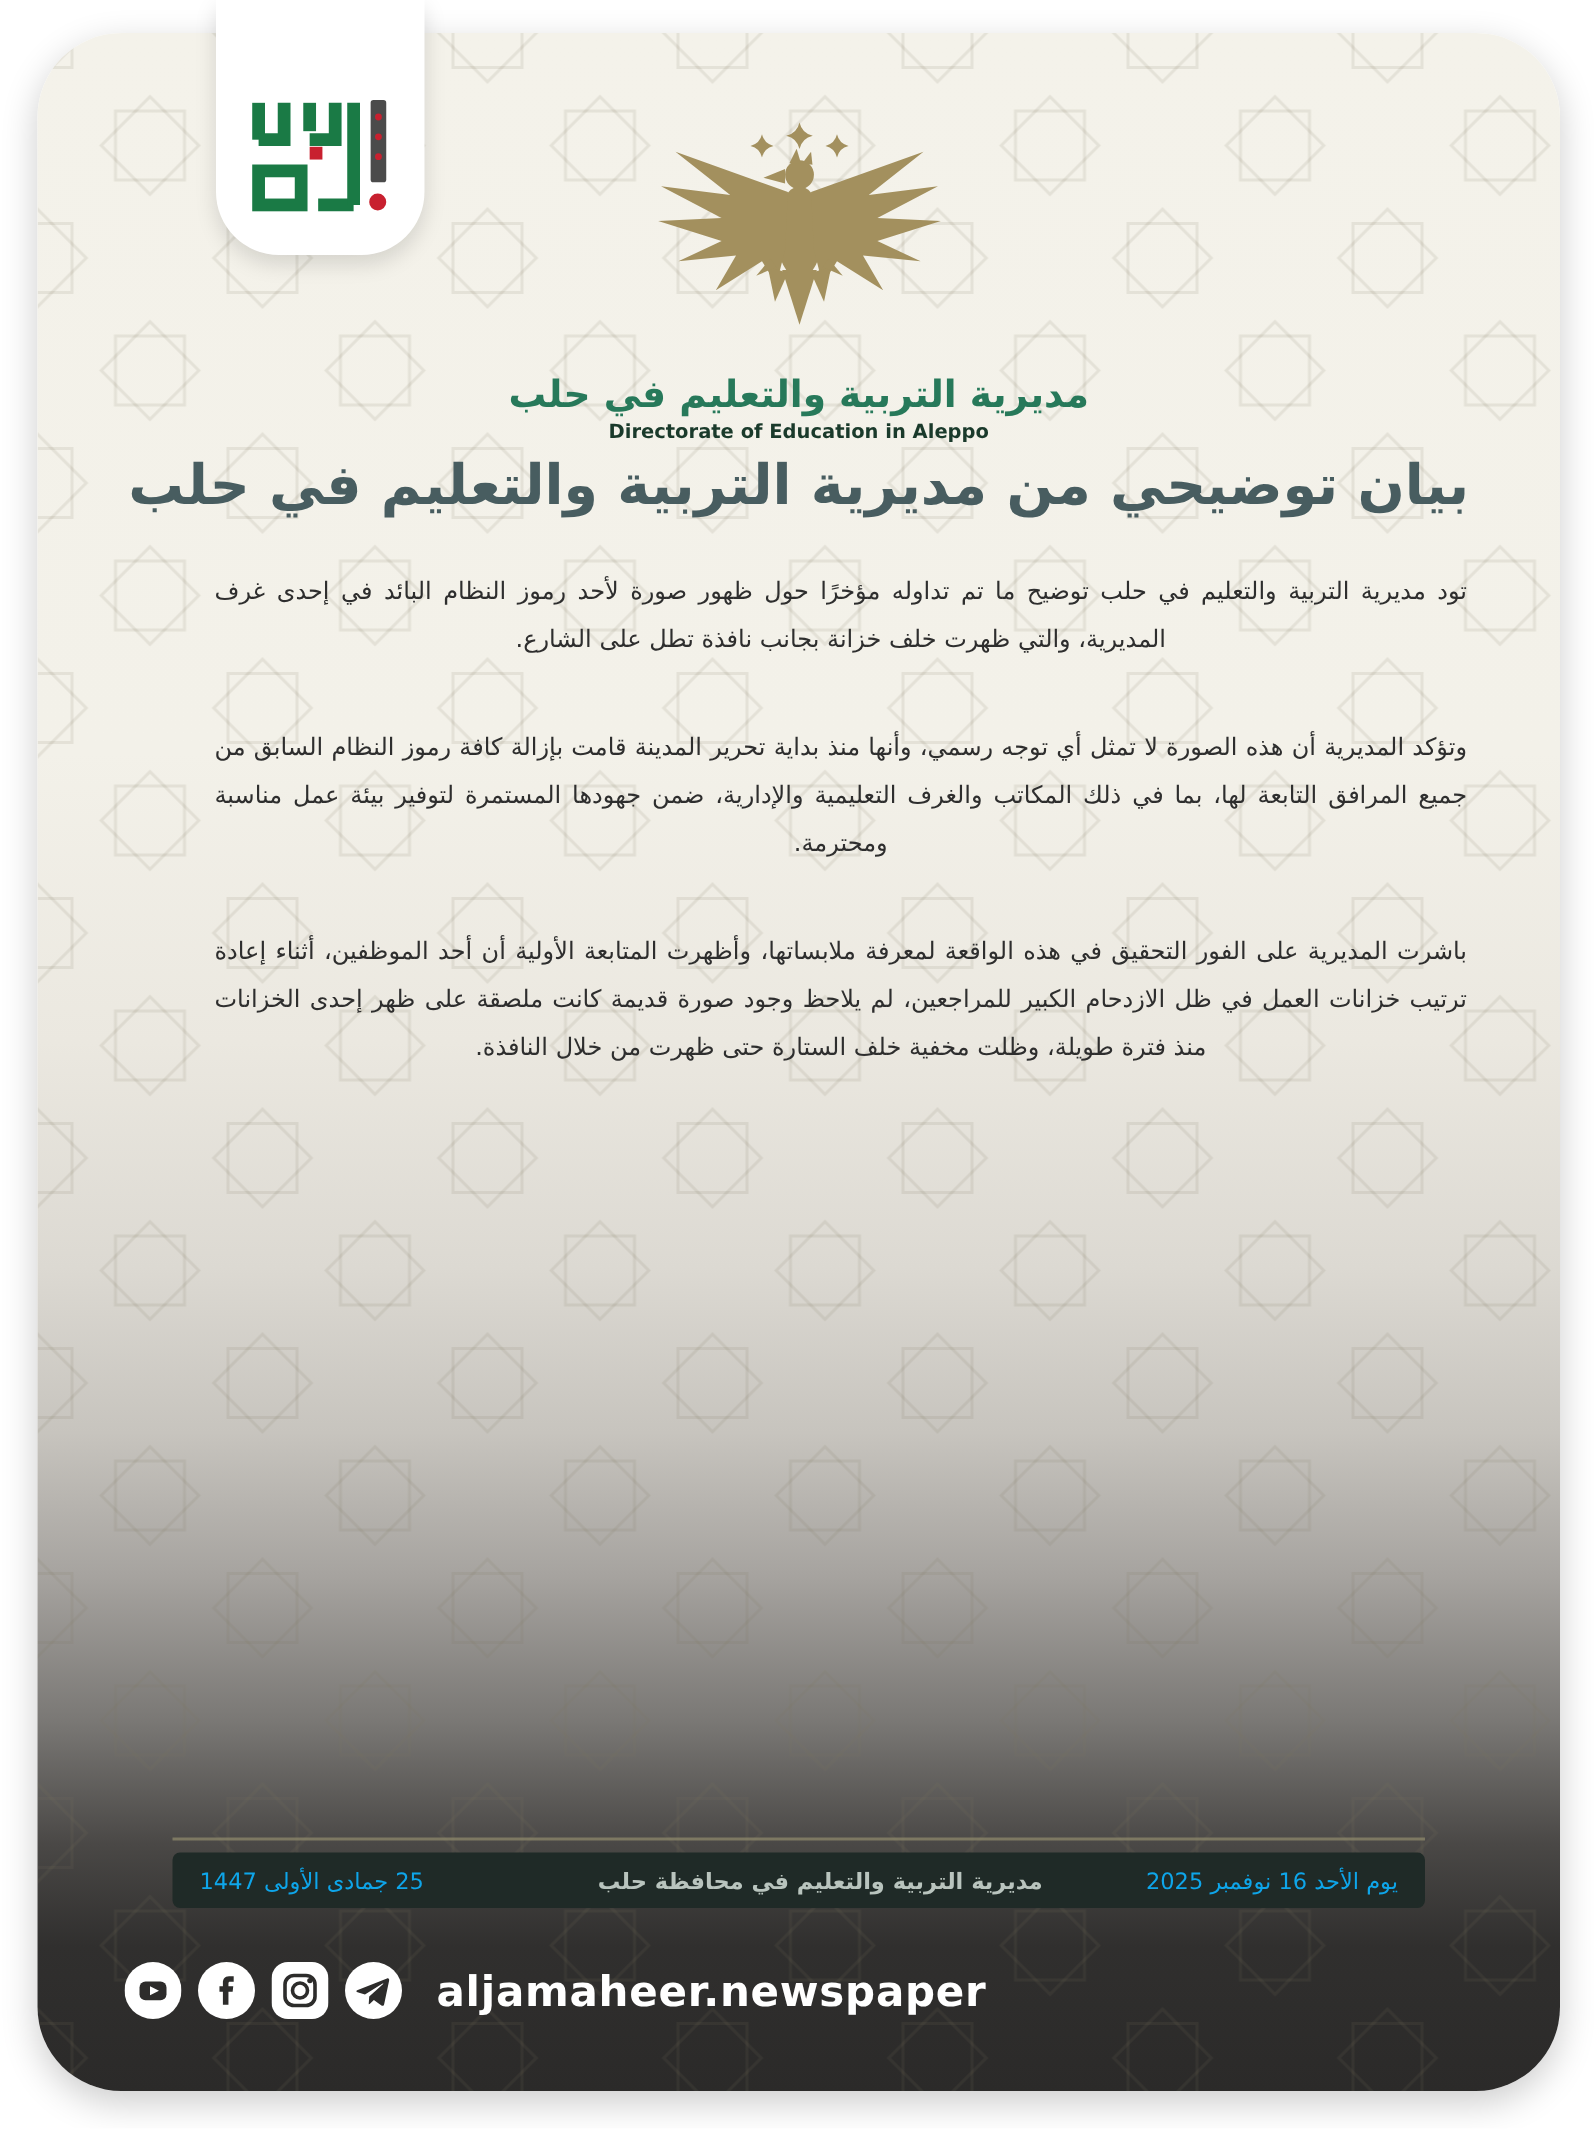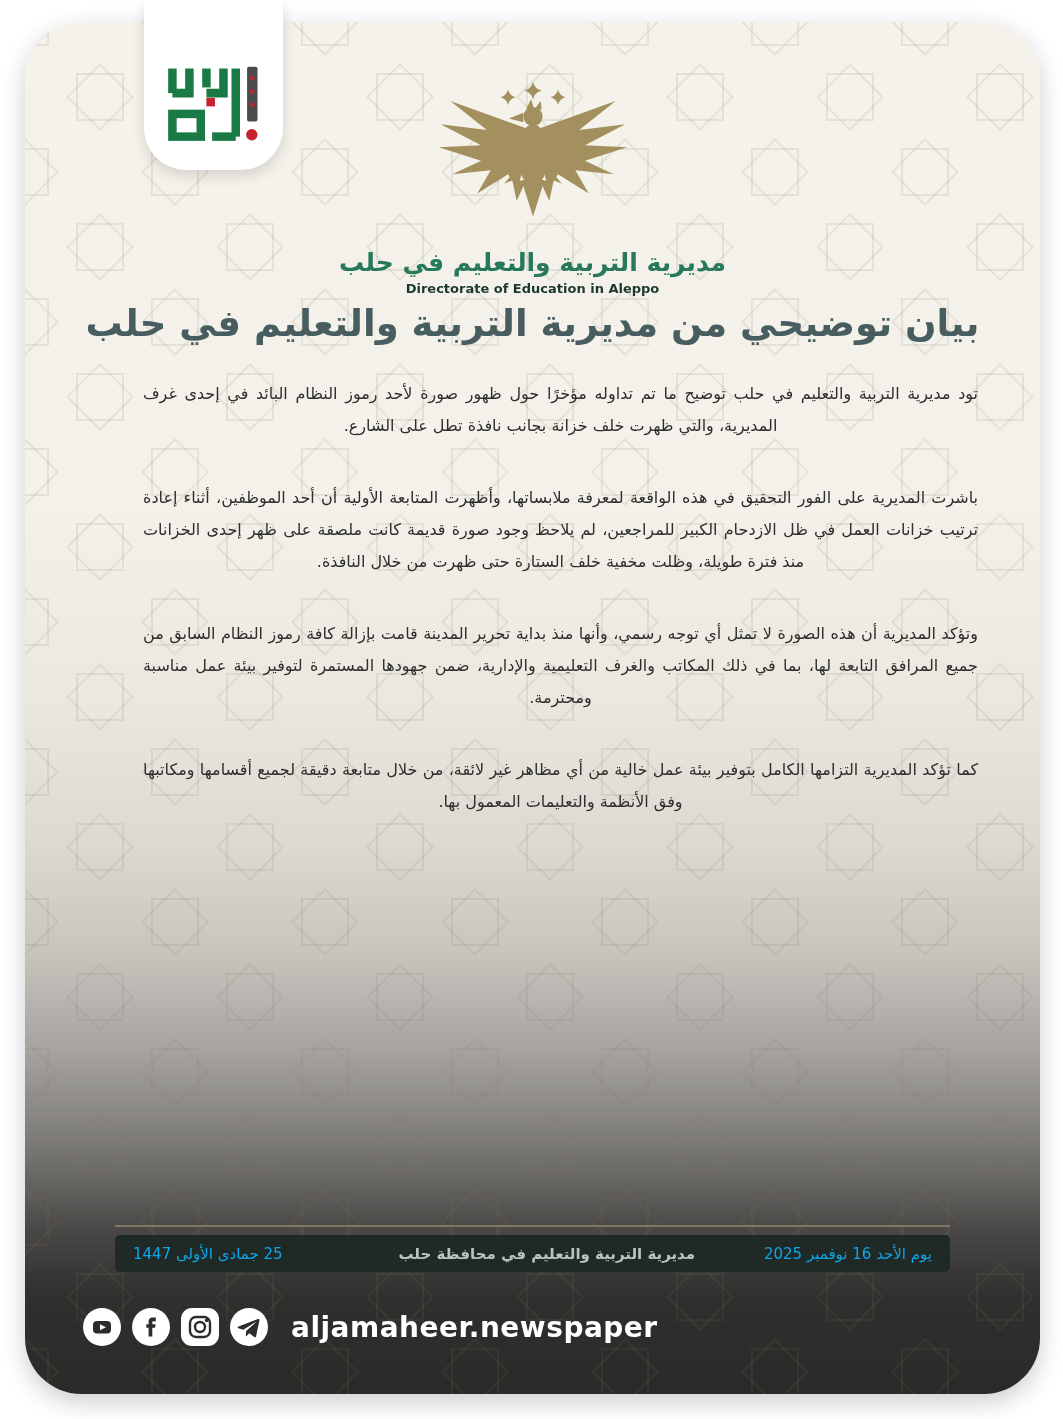--- a/index.html
+++ b/index.html
@@ -108,23 +108,22 @@
       </g>
     </svg>
     <div class="org-ar">مديرية التربية والتعليم في حلب</div>
     <div class="org-en">Directorate of Education in Aleppo</div>
   </div>
 
   <div class="headline">بيان توضيحي من مديرية التربية والتعليم في حلب</div>
 
   <div class="content">
     <p>تود مديرية التربية والتعليم في حلب توضيح ما تم تداوله مؤخرًا حول ظهور صورة لأحد رموز النظام البائد في إحدى غرف المديرية، والتي ظهرت خلف خزانة بجانب نافذة تطل على الشارع.</p>
+    <p>وتؤكد المديرية أن هذه الصورة لا تمثل أي توجه رسمي، وأنها منذ بداية تحرير المدينة قامت بإزالة كافة رموز النظام السابق من جميع المرافق التابعة لها، بما في ذلك المكاتب والغرف التعليمية والإدارية، ضمن جهودها المستمرة لتوفير بيئة عمل مناسبة ومحترمة.</p>
     <p>باشرت المديرية على الفور التحقيق في هذه الواقعة لمعرفة ملابساتها، وأظهرت المتابعة الأولية أن أحد الموظفين، أثناء إعادة ترتيب خزانات العمل في ظل الازدحام الكبير للمراجعين، لم يلاحظ وجود صورة قديمة كانت ملصقة على ظهر إحدى الخزانات منذ فترة طويلة، وظلت مخفية خلف الستارة حتى ظهرت من خلال النافذة.</p>
-    <p>وتؤكد المديرية أن هذه الصورة لا تمثل أي توجه رسمي، وأنها منذ بداية تحرير المدينة قامت بإزالة كافة رموز النظام السابق من جميع المرافق التابعة لها، بما في ذلك المكاتب والغرف التعليمية والإدارية، ضمن جهودها المستمرة لتوفير بيئة عمل مناسبة ومحترمة.</p>
-    <p>كما تؤكد المديرية التزامها الكامل بتوفير بيئة عمل خالية من أي مظاهر غير لائقة، من خلال متابعة دقيقة لجميع أقسامها ومكاتبها وفق الأنظمة والتعليمات المعمول بها.</p>
   </div>
 
   <div class="rule"></div>
   <div class="footer-bar">
     <span class="f-muted">يوم الأحد 16 نوفمبر 2025</span>
     <span class="f-org">مديرية التربية والتعليم في محافظة حلب</span>
     <span class="f-muted">25 جمادى الأولى 1447</span>
   </div>
 
   <div class="social-row">

